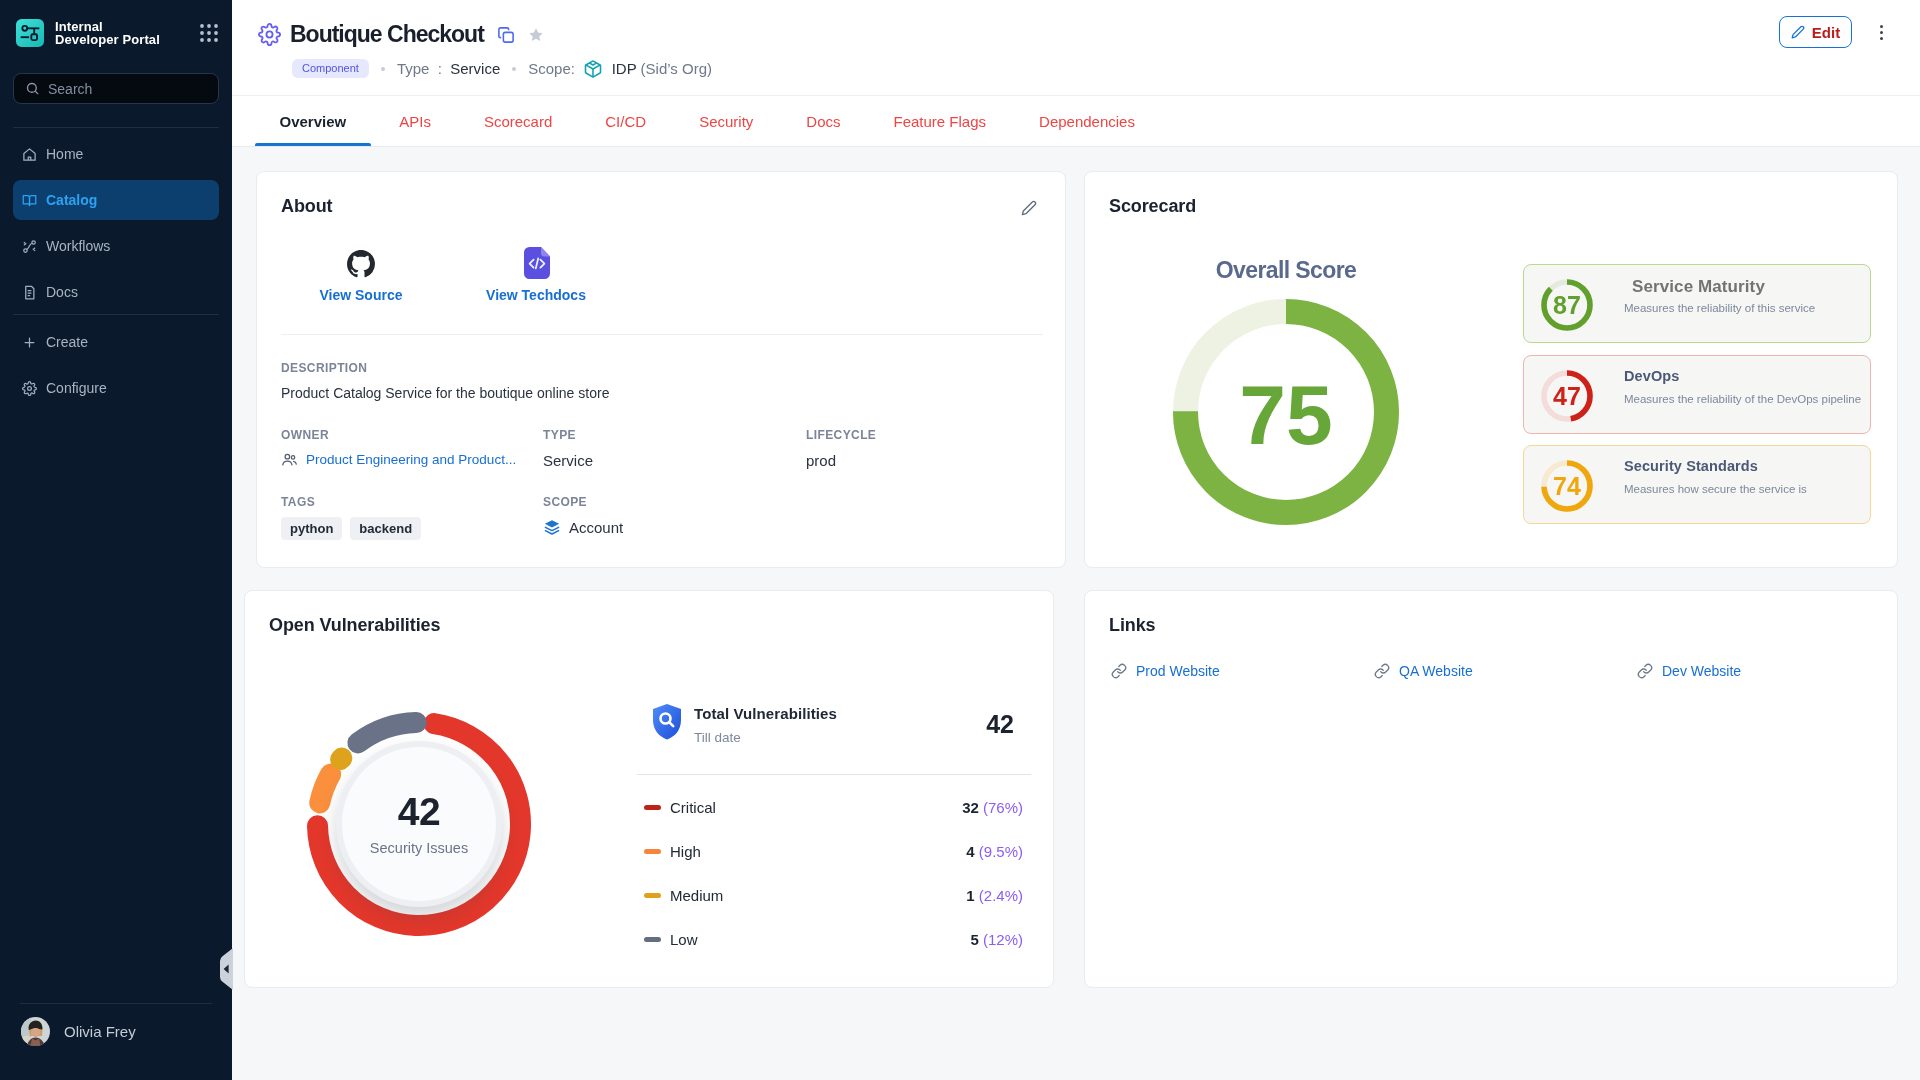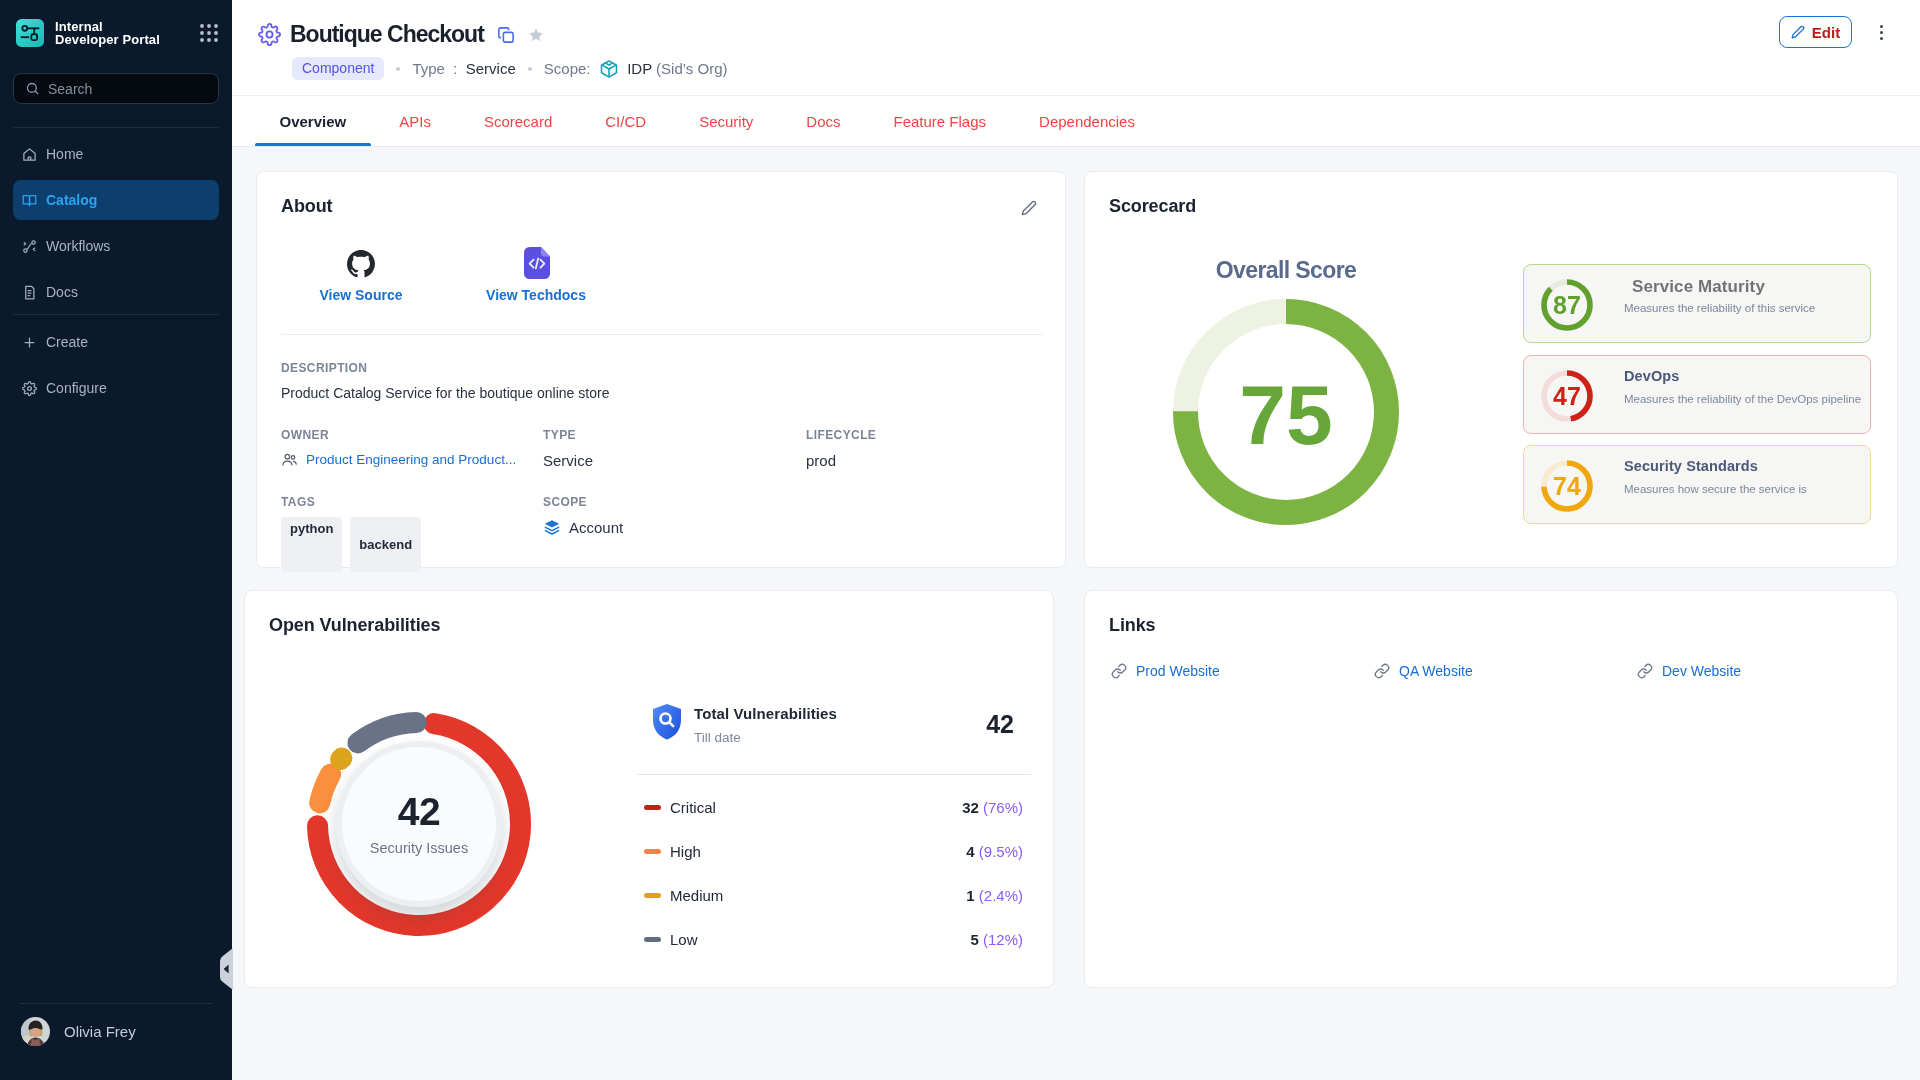--- a/index.html
+++ b/index.html
@@ -19,21 +19,21 @@
 .nav-item.active{background:#0d3f6e;color:#2ba2f2;font-weight:700;}
 .nav-bottom{position:absolute;left:13px;top:948px;width:206px;}
 .user-row{position:absolute;left:21px;top:1017px;display:flex;align-items:center;}
 .user-row span{margin-left:14px;color:#c3cbd6;font-size:15px;}
 .collapse-tab{position:absolute;left:220px;top:948px;z-index:6;}
 
 .hdr{position:absolute;left:232px;top:0;width:1688px;height:96px;background:#fff;border-bottom:1px solid #edeff3;z-index:2;}
 .hdr-row1{position:absolute;left:26px;top:21px;display:flex;align-items:center;}
 .hdr-title{font-size:23px;font-weight:700;color:#191f2b;margin-left:9px;letter-spacing:-1px;}
 .hdr-row2{position:absolute;left:60px;top:57px;display:flex;align-items:center;height:23px;}
-.chip{background:#e6e8fd;color:#5551e5;font-size:14px;font-weight:500;border-radius:6px;padding:3px 10px 4px;}
+.chip{background:#e6e8fd;color:#5551e5;font-size:11px;font-weight:500;border-radius:6px;padding:3px 10px 4px;}
 .hdot{width:4px;height:4px;border-radius:50%;background:#c6ccd6;margin:0 12px;}
 .gtxt{color:#6f798a;font-size:15px;}
 .dtxt{color:#2a3240;font-size:15px;}
 .edit-btn{position:absolute;right:68px;top:16px;width:73px;height:32px;border:1.5px solid #1773d6;border-radius:8px;display:flex;align-items:center;justify-content:center;color:#b91c1c;font-size:15px;font-weight:700;background:#fff;}
 .kebab{position:absolute;right:37px;top:23px;display:flex;flex-direction:column;align-items:center;}
 .kebab i{width:3px;height:3px;border-radius:50%;background:#3a4250;margin:1.5px 0;}
 
 .tabs{position:absolute;left:232px;top:96px;width:1688px;height:51px;background:#fff;border-bottom:1px solid #e7e9ee;display:flex;padding-left:21px;z-index:2;}
 .tab{padding:0 26.5px;display:flex;align-items:center;font-size:15px;color:#ef4444;position:relative;}
 .tab.active{color:#1b2230;font-weight:700;}
@@ -235,21 +235,21 @@
         </svg>
       <span class="link" style="font-size:13.5px;margin-left:8px;">Product Engineering and Product...</span>
     </div>
     <div class="lbl" style="left:286px;top:256px;">TYPE</div>
     <div style="position:absolute;left:286px;top:280px;font-size:15px;color:#2a3240;">Service</div>
     <div class="lbl" style="left:549px;top:256px;">LIFECYCLE</div>
     <div style="position:absolute;left:549px;top:280px;font-size:15px;color:#2a3240;">prod</div>
     <div class="lbl" style="left:24px;top:323px;">TAGS</div>
     <div style="position:absolute;left:24px;top:345px;display:flex;">
       <span style="background:#eef0f3;border-radius:4px;padding:4px 9px;font-size:13px;font-weight:700;color:#222b39;margin-right:8px;">python</span>
-      <span style="background:#eef0f3;border-radius:4px;padding:20px 9px;font-size:13px;font-weight:700;color:#222b39;">backend</span>
+      <span style="background:#eef0f3;border-radius:4px;padding:4px 9px;font-size:13px;font-weight:700;color:#222b39;">backend</span>
     </div>
     <div class="lbl" style="left:286px;top:323px;">SCOPE</div>
     <div style="position:absolute;left:286px;top:346px;display:flex;align-items:center;">
       <svg width="18" height="18" viewBox="0 0 24 24" fill="none" stroke="#1d72d2" stroke-width="2" stroke-linejoin="round">
           <path d="M12 3L2.5 7.8 12 12.5l9.5-4.7z" fill="#1d72d2" stroke="none"></path>
           <path d="M2.5 12.2L12 16.9l9.5-4.7"></path>
           <path d="M2.5 16.6L12 21.3l9.5-4.7"></path>
         </svg>
       <span style="font-size:15px;color:#2a3240;margin-left:8px;">Account</span>
     </div>

